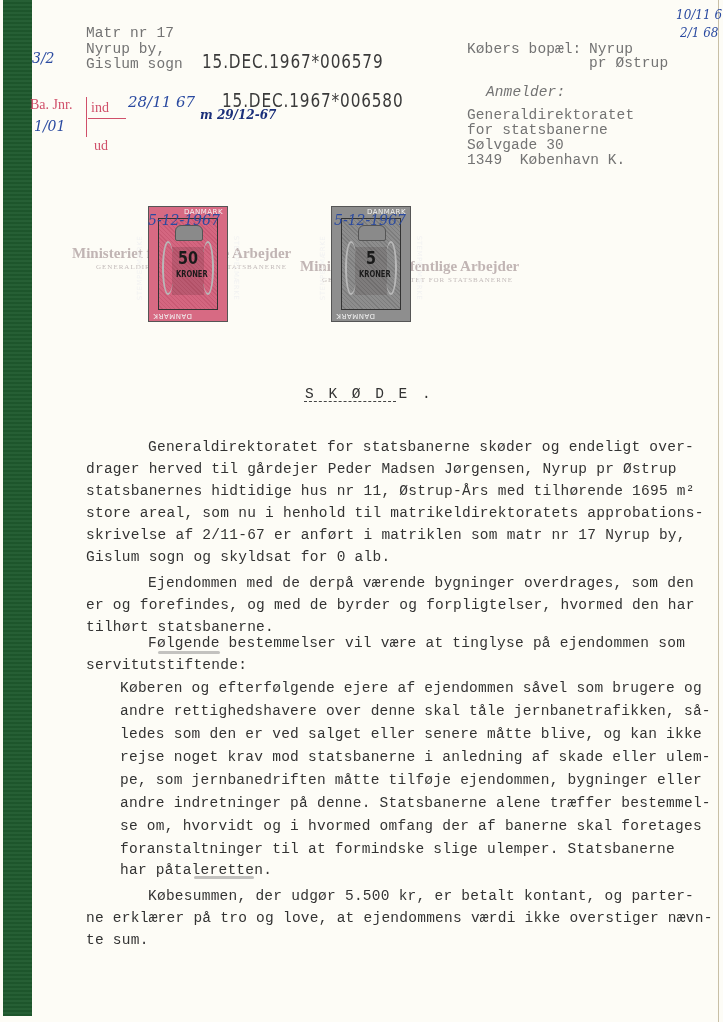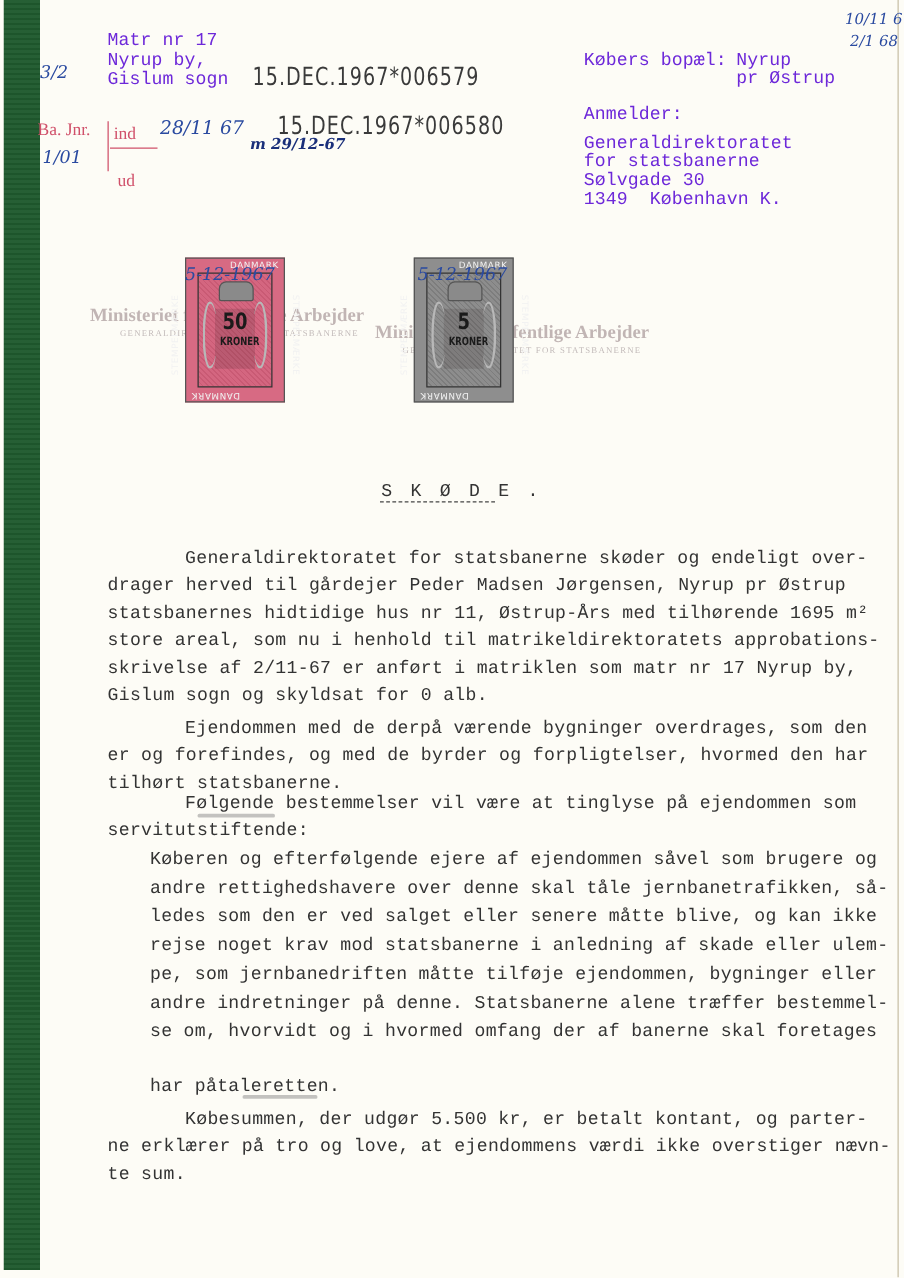--- a/index.html
+++ b/index.html
@@ -6,21 +6,21 @@
   body {
     width:723px; height:1022px; overflow:hidden; position:relative;
     background:#fdfcf7;
     font-family:"Liberation Mono","DejaVu Sans Mono",monospace;
     color:#2a2a2a;
   }
   .page { position:absolute; left:0; top:0; width:723px; height:1022px; background:#fdfcf6; }
   .binding { position:absolute; left:3px; top:0; width:29px; height:1016px; background:#1f5a2e;
     background-image:repeating-linear-gradient(0deg, rgba(0,0,0,0.06) 0 2px, rgba(255,255,255,0.03) 2px 4px); }
   .right-edge { position:absolute; left:718px; top:0; width:1px; height:1022px; background:#c8bfa6; }
-  .tw { position:absolute; font-size:14.5px; line-height:15px; white-space:pre; letter-spacing:0.1px; color:#6d28d9; }
+  .tw { position:absolute; font-size:14.5px; line-height:15px; white-space:pre; letter-spacing:0.1px; color:#737373; }
   .stamp-num { position:absolute; font-family:"DejaVu Sans Condensed","DejaVu Sans",sans-serif; font-size:20px; color:#3a3a3a; letter-spacing:1px; transform:scaleX(0.85); transform-origin:left; white-space:pre; }
   .hand { position:absolute; font-family:"DejaVu Serif",serif; font-style:italic; color:#2a4aa0; white-space:pre; }
   .hand-dark { color:#1a2f7a; font-weight:bold; }
   .jnr { position:absolute; color:#d0506a; font-family:"Liberation Serif",serif; font-size:14px; white-space:pre; }
   .jnr-box { position:absolute; left:86px; top:97px; width:30px; height:40px; border-left:1px solid #d0506a; }
   .jnr-rule { position:absolute; left:88px; top:118px; width:38px; height:1px; background:#d0506a; }
   .faded { position:absolute; font-family:"Liberation Serif",serif; color:#b7a9a9; white-space:pre; opacity:0.85; }
   .faded-small { font-size:7px; letter-spacing:1px; color:#b9b0b0; }
   .revstamp { position:absolute; width:78px; height:114px; border:1px solid #555; }
   .rs-red { background:#d76a83; }
@@ -70,21 +70,21 @@
 
   <div class="hand" style="left:128px;top:93px;font-size:15px;">28/11 67</div>
   <div class="hand hand-dark" style="left:200px;top:108px;font-size:12px;text-align:center;">m 29/12-67</div>
   <div class="hand" style="left:676px;top:8px;font-size:12px;">10/11 67</div>
   <div class="hand" style="left:680px;top:26px;font-size:12px;">2/1 68</div>
 
   <div class="tw" style="left:467px;top:42px;">Købers bopæl:</div>
   <div class="tw" style="left:589px;top:42px;">Nyrup</div>
   <div class="tw" style="left:589px;top:56px;">pr Østrup</div>
 
-  <div class="tw" style="left:467px;top:85px;">Anmelder:</div>
+  <div class="tw" style="left:486px;top:85px;font-style:italic;">Anmelder:</div>
   <div class="tw" style="left:467px;top:108px;">Generaldirektoratet</div>
   <div class="tw" style="left:467px;top:123px;">for statsbanerne</div>
   <div class="tw" style="left:467px;top:138px;">Sølvgade 30</div>
   <div class="tw" style="left:467px;top:153px;">1349  København K.</div>
 
   <div class="faded" style="left:72px;top:245px;font-size:15px;font-weight:bold;">Ministeriet for offentlige Arbejder</div>
   <div class="faded faded-small" style="left:96px;top:263px;">GENERALDIREKTORATET FOR STATSBANERNE</div>
   <div class="faded" style="left:300px;top:258px;font-size:15px;font-weight:bold;">Ministeriet for offentlige Arbejder</div>
   <div class="faded faded-small" style="left:322px;top:276px;">GENERALDIREKTORATET FOR STATSBANERNE</div>
 
@@ -140,20 +140,21 @@
   <div class="pencil" style="left:158px;top:651px;width:62px;"></div>
   <div class="body-line" style="left:86px;top:657px;">servitutstiftende:</div>
 
   <div class="body-line" style="left:120px;top:680px;">Køberen og efterfølgende ejere af ejendommen såvel som brugere og</div>
   <div class="body-line" style="left:120px;top:703px;">andre rettighedshavere over denne skal tåle jernbanetrafikken, så-</div>
   <div class="body-line" style="left:120px;top:726px;">ledes som den er ved salget eller senere måtte blive, og kan ikke</div>
   <div class="body-line" style="left:120px;top:749px;">rejse noget krav mod statsbanerne i anledning af skade eller ulem-</div>
   <div class="body-line" style="left:120px;top:772px;text-align:right;">pe, som jernbanedriften måtte tilføje ejendommen, bygninger eller</div>
   <div class="body-line" style="left:120px;top:795px;">andre indretninger på denne. Statsbanerne alene træffer bestemmel-</div>
   <div class="body-line" style="left:120px;top:818px;">se om, hvorvidt og i hvormed omfang der af banerne skal foretages</div>
+  <div class="body-line" style="left:120px;top:841px;">foranstaltninger til at formindske slige ulemper. Statsbanerne</div>
   <div class="body-line" style="left:120px;top:862px;">har påtaleretten.</div>
   <div class="pencil" style="left:194px;top:876px;width:60px;"></div>
 
   <div class="body-line" style="left:148px;top:888px;">Købesummen, der udgør 5.500 kr, er betalt kontant, og parter-</div>
   <div class="body-line" style="left:86px;top:910px;">ne erklærer på tro og love, at ejendommens værdi ikke overstiger nævn-</div>
   <div class="body-line" style="left:86px;top:932px;">te sum.</div>
 
 </div>
 
 </body></html>

